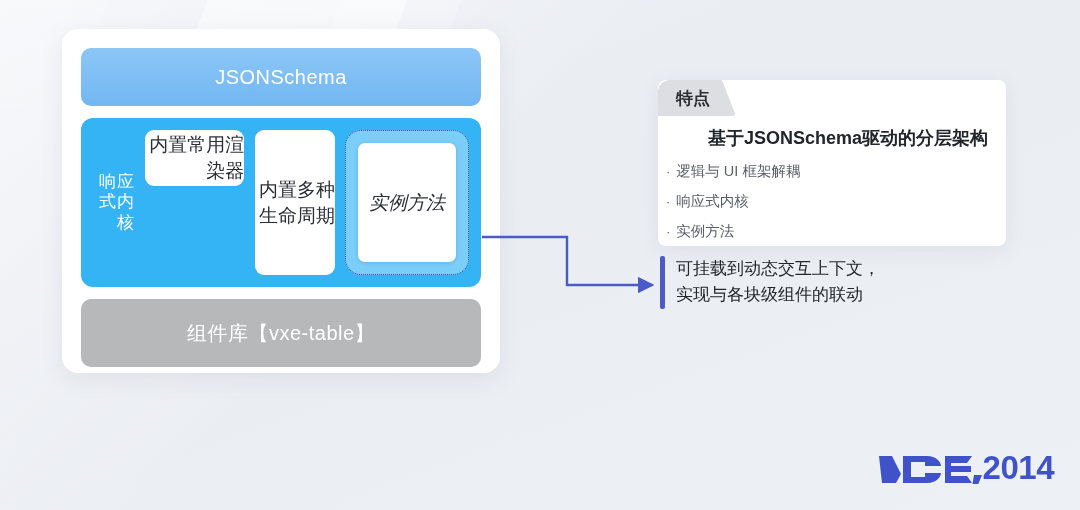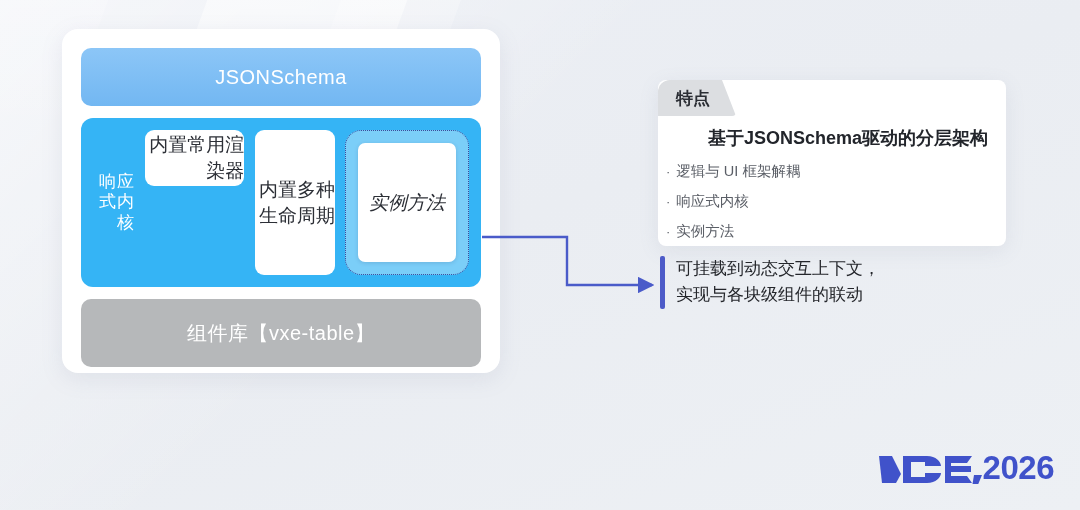--- a/index.html
+++ b/index.html
@@ -341,16 +341,16 @@
 
         <path d="M24,6 L48,6 C57,6 62,12 62,16 L46,16 L46,12 L32,12 L32,27 L46,27 L46,23 L62,23 C62,27 57,33 48,33 L24,33 Z"></path>
 
         <path d="M65,6 L92,6 L92,13 L72,13 L72,18 L92,18 L92,13 L99,13 L99,6 Z" opacity="0"></path>
         <path d="M66,6 L93,6 L88,13 L72,13 L72,26 L88,26 L93,33 L66,33 Z"></path>
         <path d="M72,16 L92,16 L92,22 L72,22 Z"></path>
 
         <path d="M95,25 L103,25 L98,37 L93,37 Z"></path>
       </g>
     </svg>
-    <span class="logo-year">2026</span>
+    <span class="logo-year">2014</span>
   </div>
 
 </div>
 
 </body></html>

